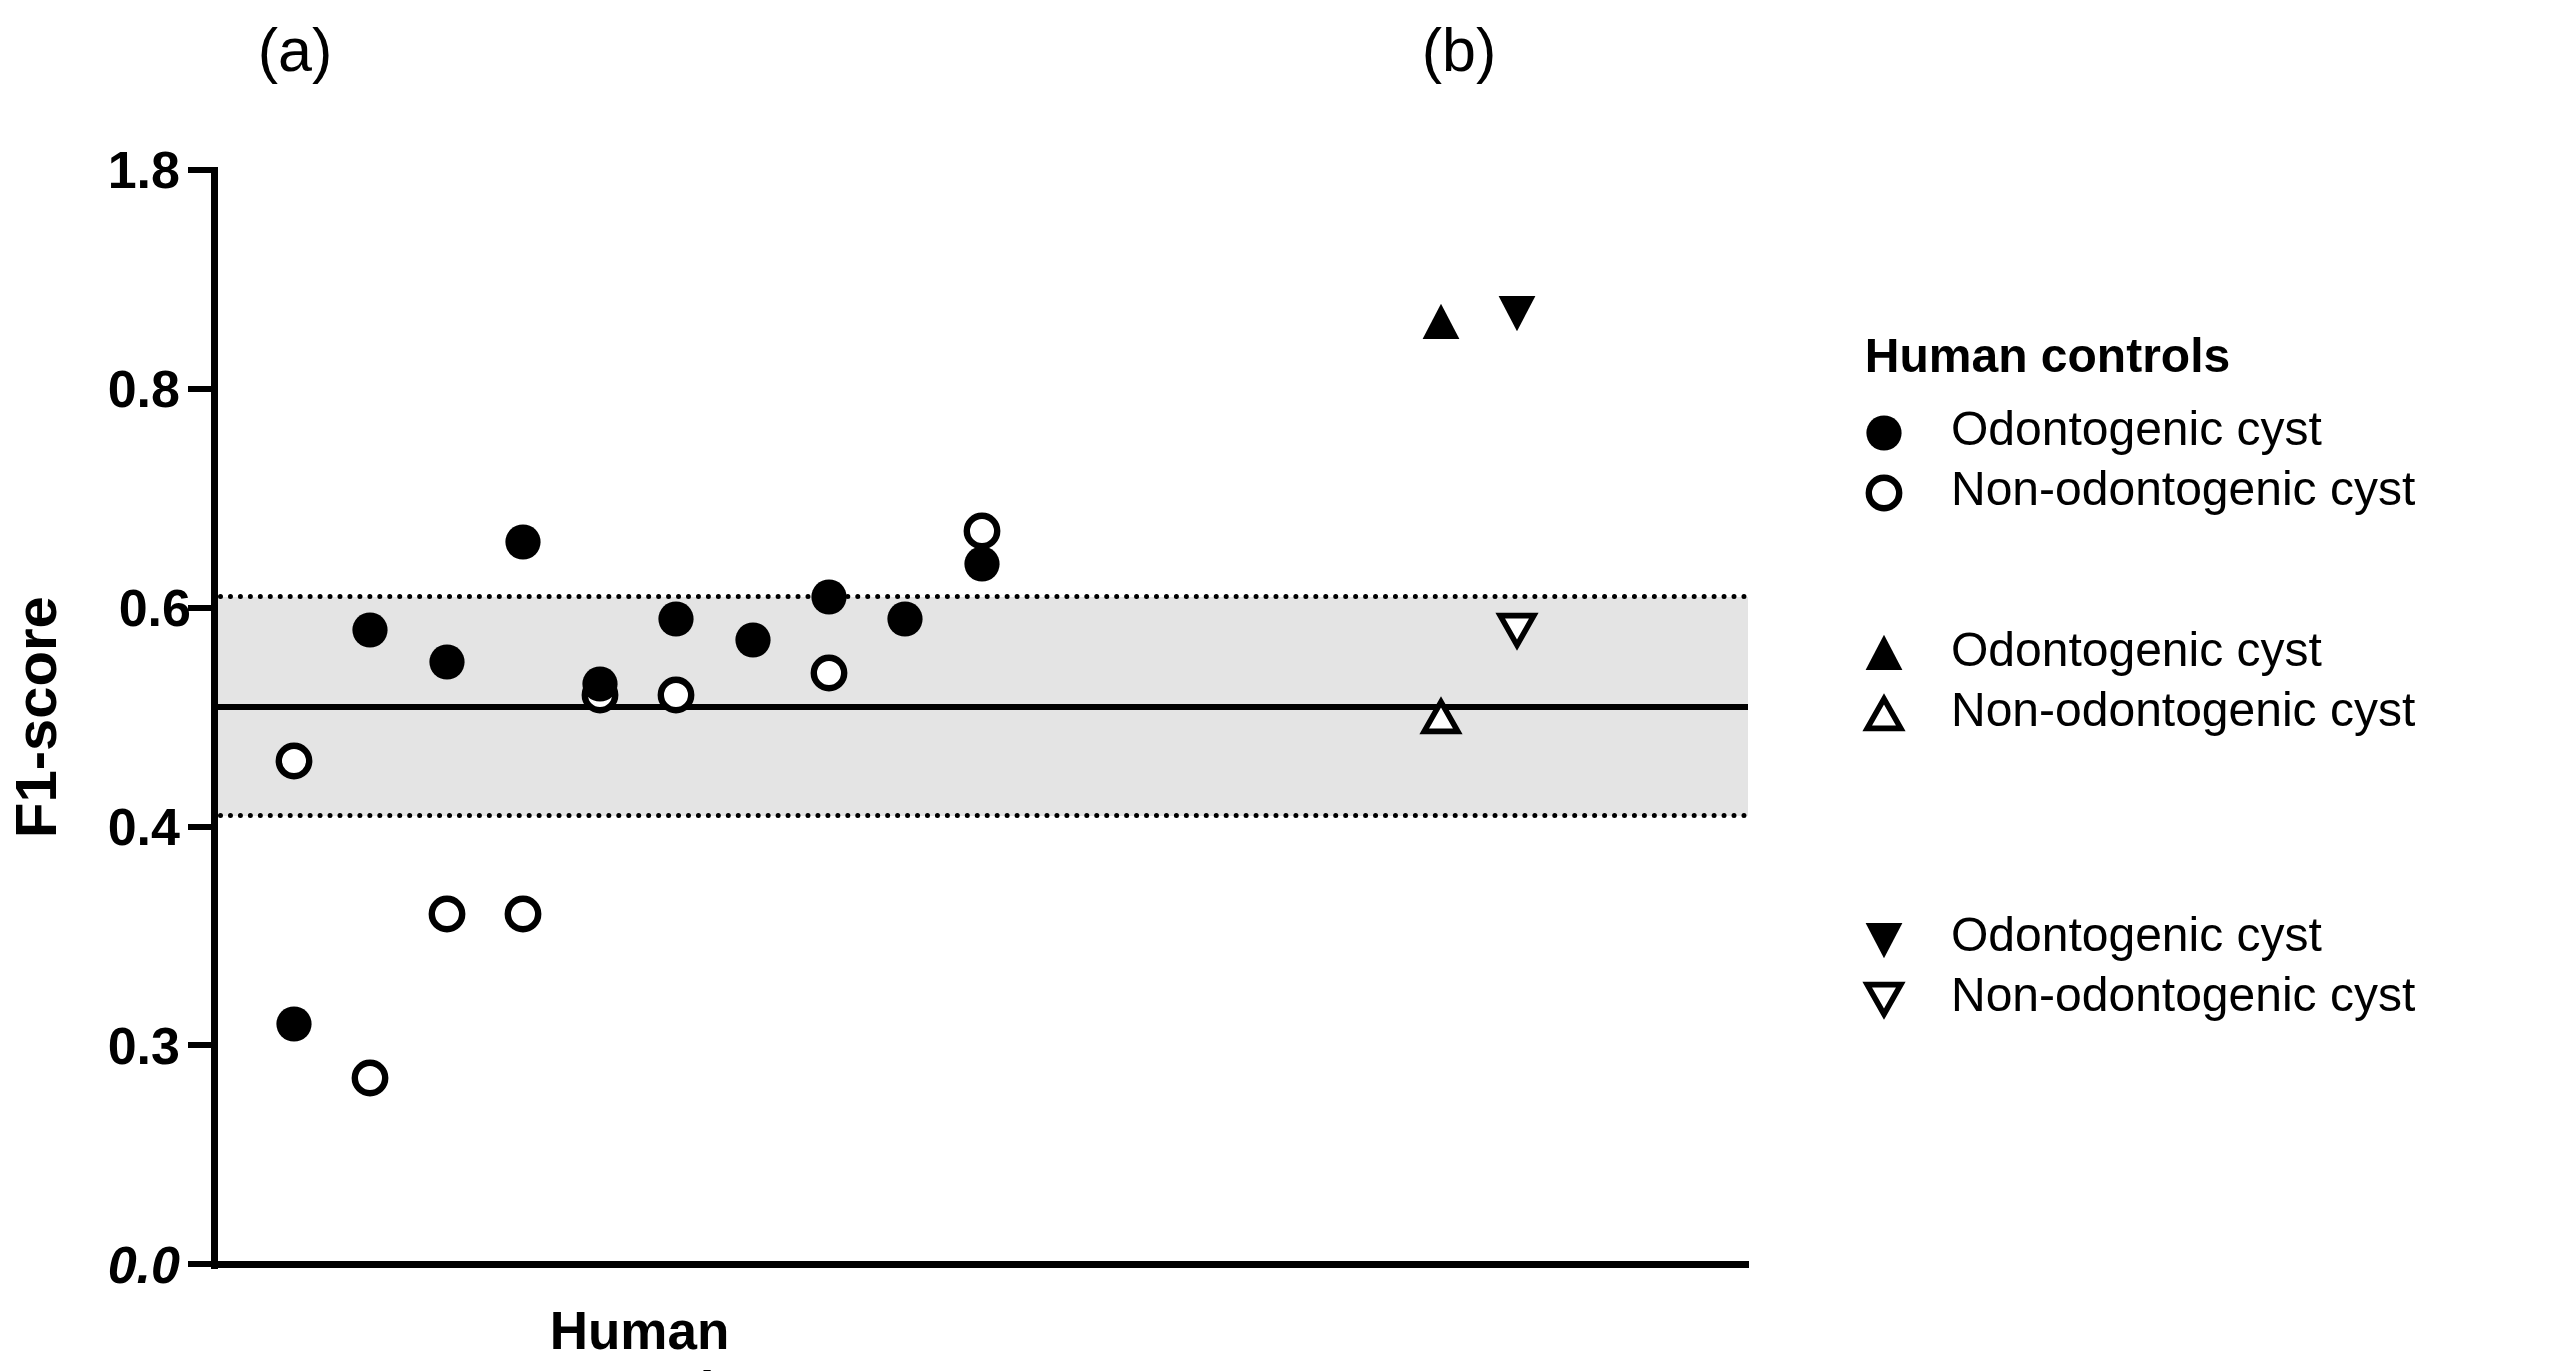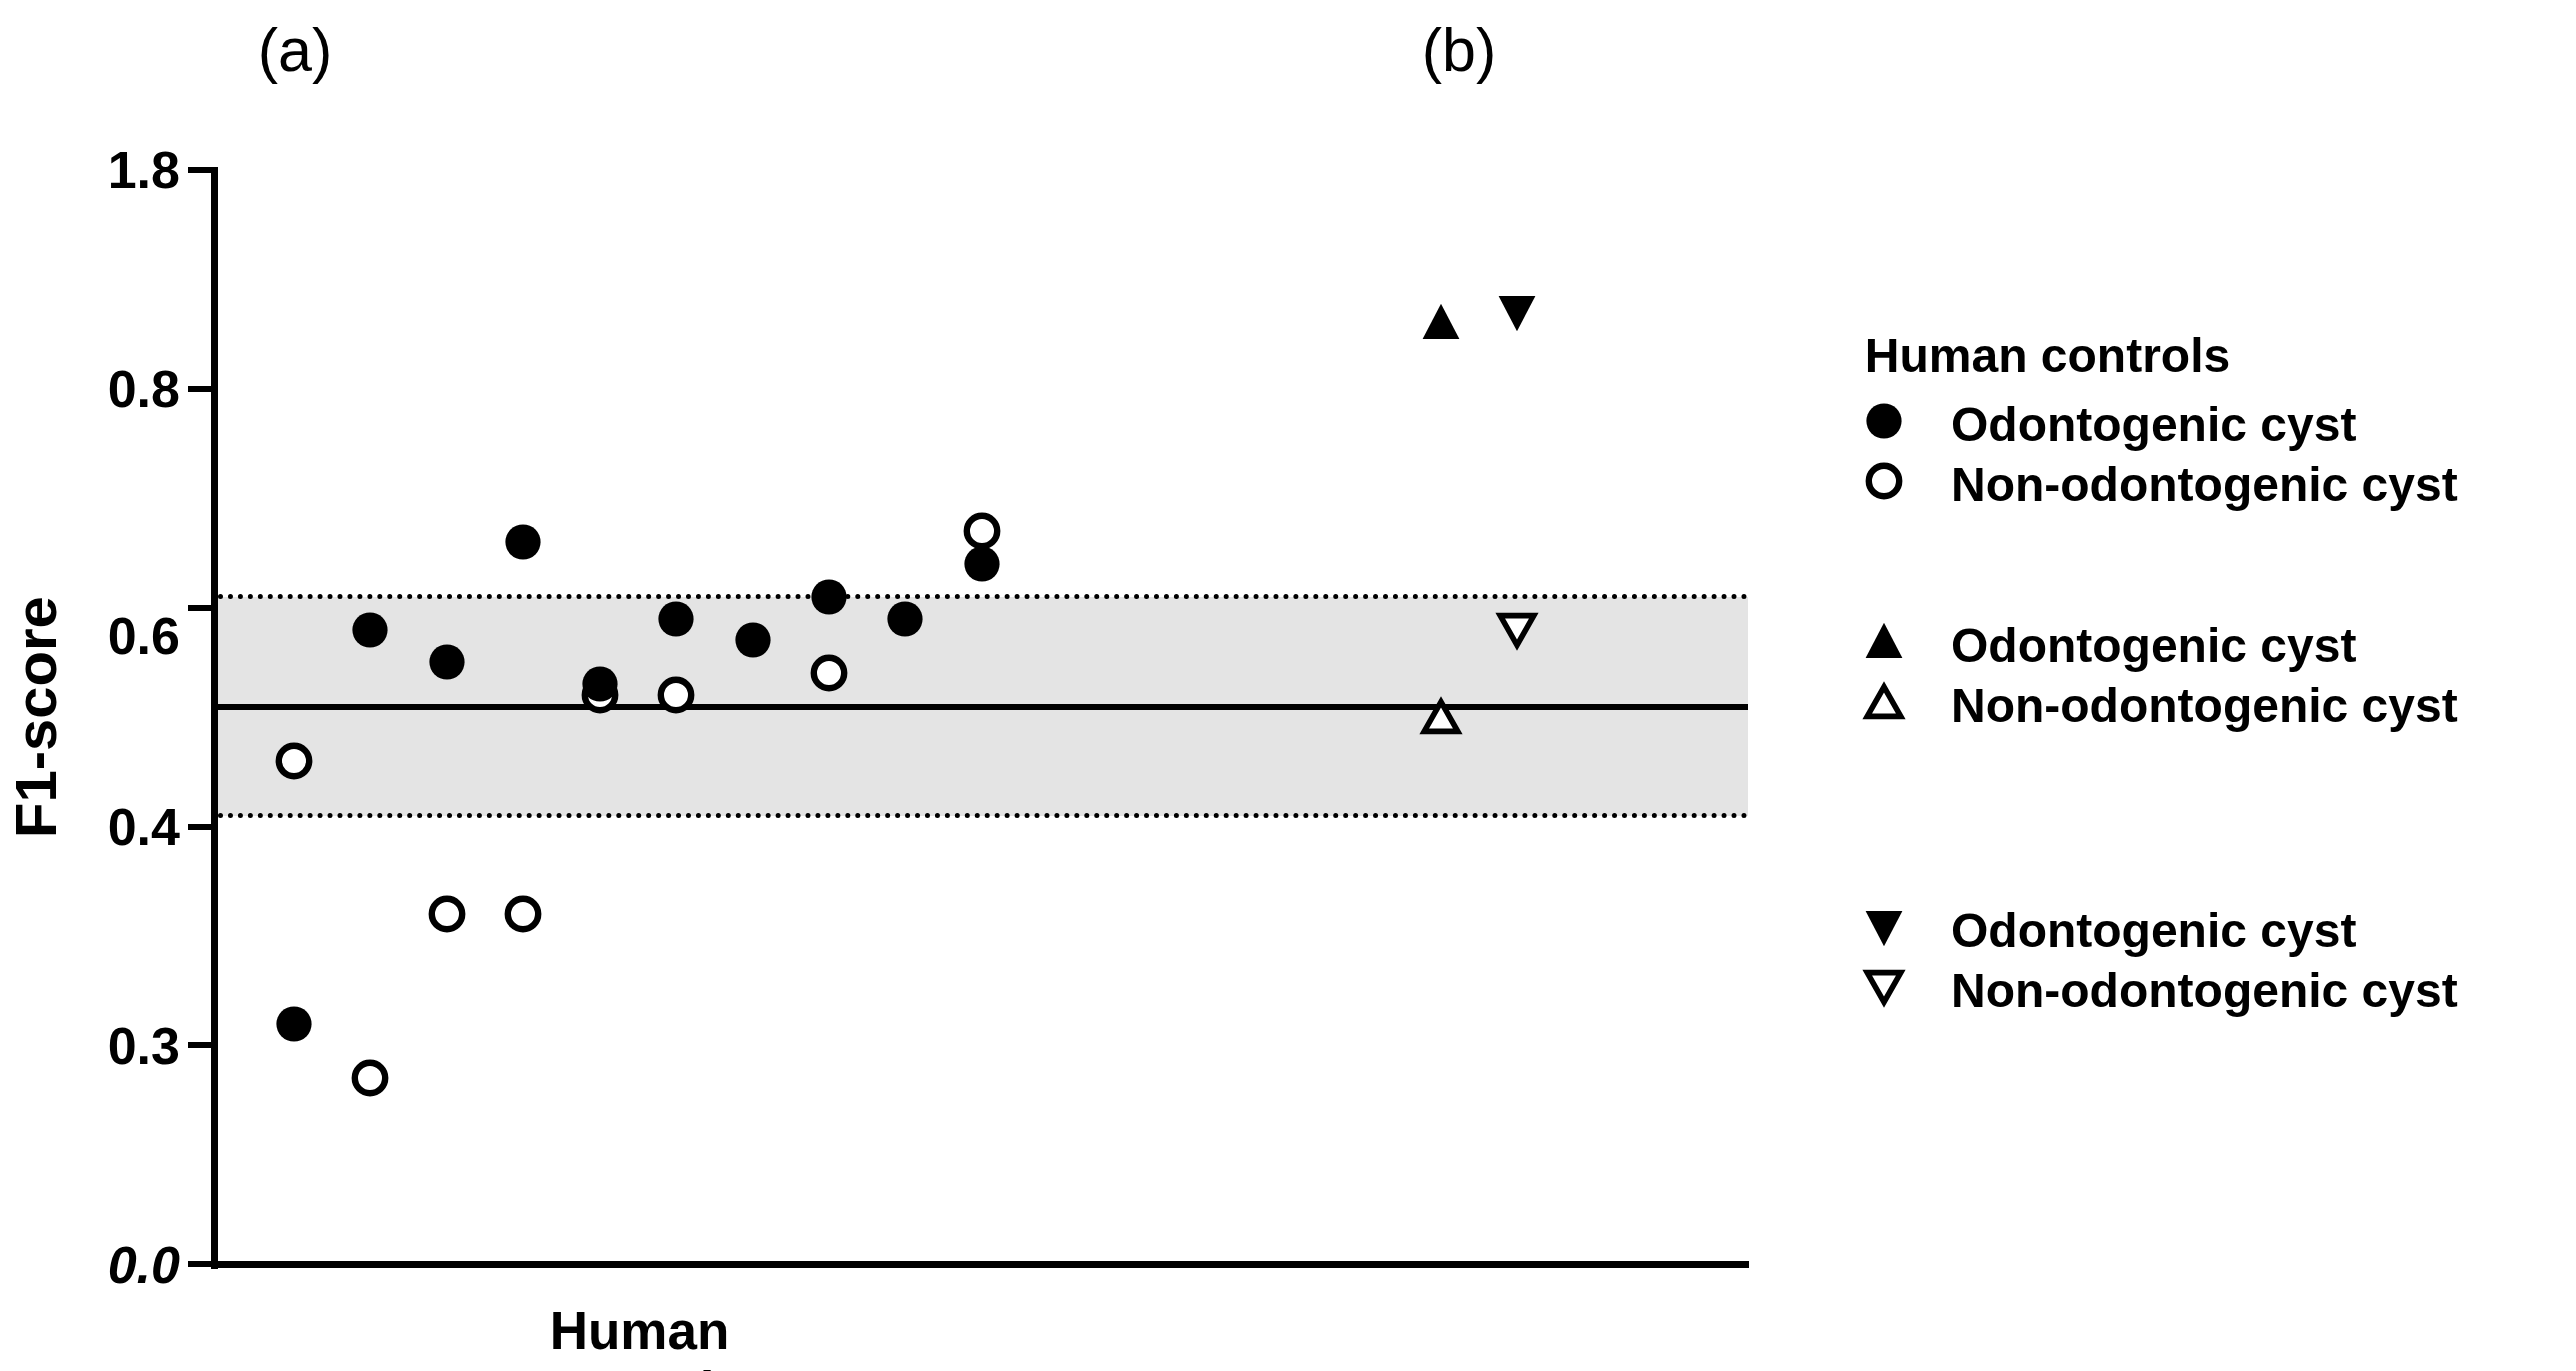--- a/index.html
+++ b/index.html
@@ -11,21 +11,21 @@
   .tick-label{width:137px;text-align:right;font-size:52px;font-weight:bold;line-height:58px;}
   .panel-label{width:242px;text-align:center;font-size:61px;font-weight:400;}
   .y-title{width:403px;height:64px;text-align:center;font-size:58px;font-weight:bold;transform:rotate(-90deg);line-height:64px;}
   .x-group-label{text-align:center;font-size:53px;font-weight:bold;line-height:60px;}
   .band{background:#e4e4e4;}
   .band-edge{border-top:5.6px dotted #000;height:0;}
   .mean-line{background:#000;height:5.6px;}
   .marker{width:48px;height:48px;}
   .legend-group{left:1860px;width:708px;}
   .legend-title{font-size:48px;font-weight:bold;line-height:56px;margin:0 0 13px 4.8px;white-space:nowrap;}
-  .legend-row{display:flex;align-items:flex-start;height:60px;font-weight:bold;}
+  .legend-row{display:flex;align-items:flex-end;height:60px;}
   .legend-row svg{margin-right:43px;flex:0 0 auto;}
   .legend-item-label{font-size:48px;line-height:56px;white-space:nowrap;}
 </style>
 </head>
 <body>
 
 <div id="canvas">
 
   <div class="abs panel-label" style="left:174px;top:14.5px;">(a)</div>
   <div class="abs panel-label" style="left:1338px;top:14.5px;">(b)</div>
@@ -39,21 +39,21 @@
 
   <div class="abs axis-line" style="left:211px;top:167px;width:7.2px;height:1102px;"></div>
   <div class="abs axis-line" style="left:211px;top:1261px;width:1538px;height:7.2px;"></div>
 
   <div id="yticks">
       <div class="abs tick-mark" style="left: 188px; top: 167px;"></div>
       <div class="abs tick-label" style="left: 43px; top: 141px;">1.8</div>
       <div class="abs tick-mark" style="left: 188px; top: 386px;"></div>
       <div class="abs tick-label" style="left: 43px; top: 360px;">0.8</div>
       <div class="abs tick-mark" style="left: 188px; top: 605px;"></div>
-      <div class="abs tick-label" style="left: 43px; top: 579px; margin-top: 28px;">0.6</div>
+      <div class="abs tick-label" style="left: 54px; top: 579px;">0.6</div>
       <div class="abs tick-mark" style="left: 188px; top: 824px;"></div>
       <div class="abs tick-label" style="left: 43px; top: 798px;">0.4</div>
       <div class="abs tick-mark" style="left: 188px; top: 1042px;"></div>
       <div class="abs tick-label" style="left: 43px; top: 1017px;">0.3</div>
       <div class="abs tick-mark" style="left: 188px; top: 1261px;"></div>
       <div class="abs tick-label" style="left: 43px; top: 1236px; font-style: italic;">0.0</div>
     </div>
 
   <div id="plot">
       <div class="abs" style="left: 270px; top: 737px;"><svg class="marker" width="48" height="48" viewBox="0 0 60 60">

